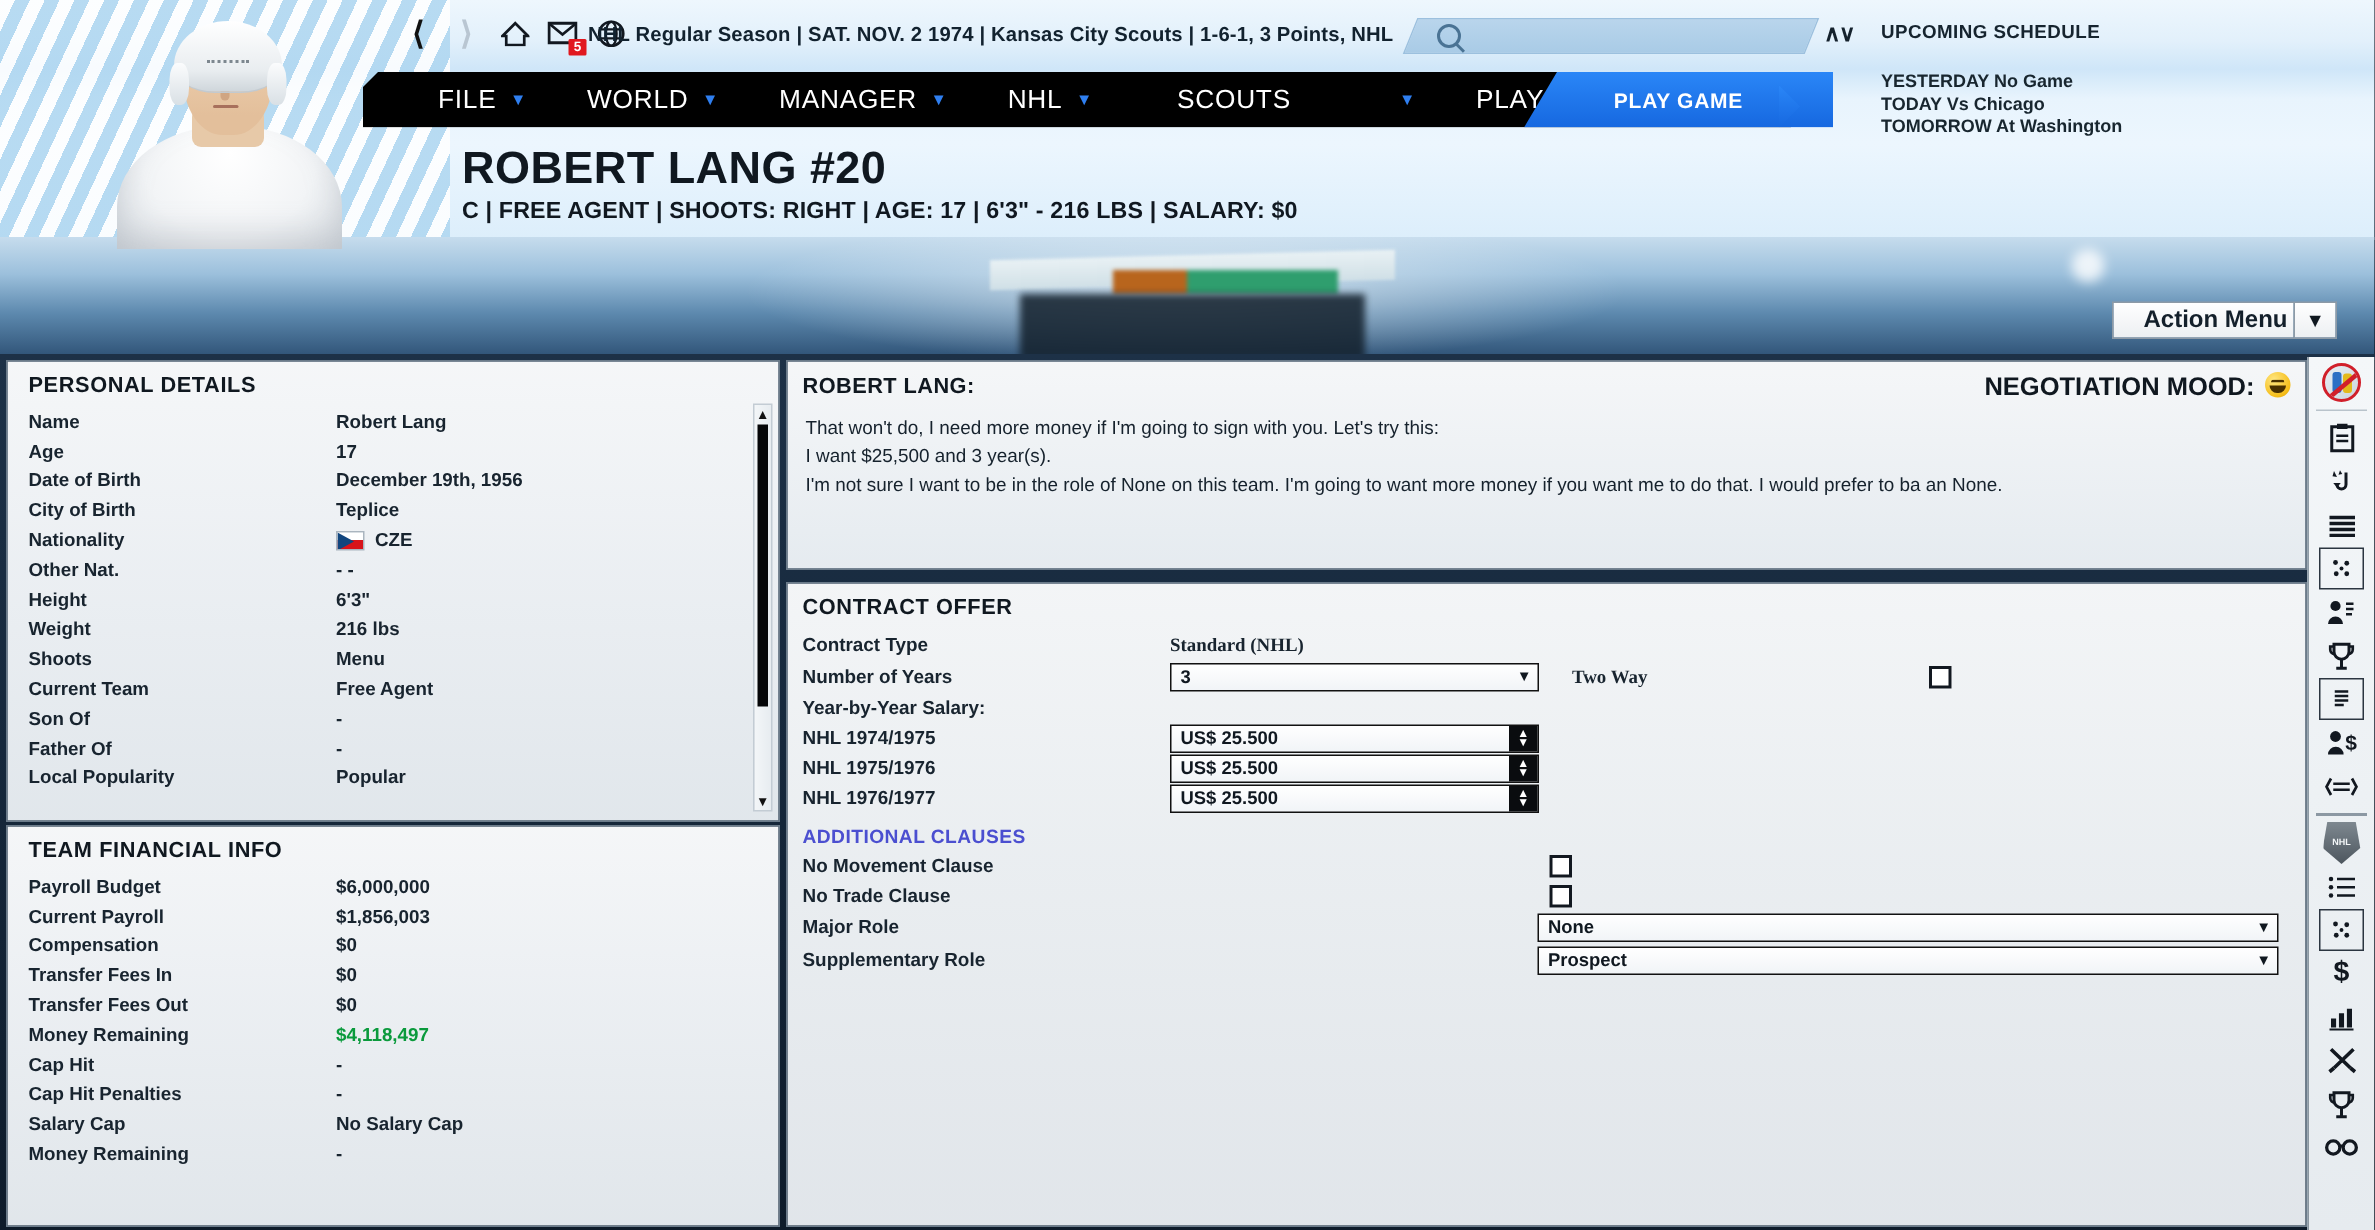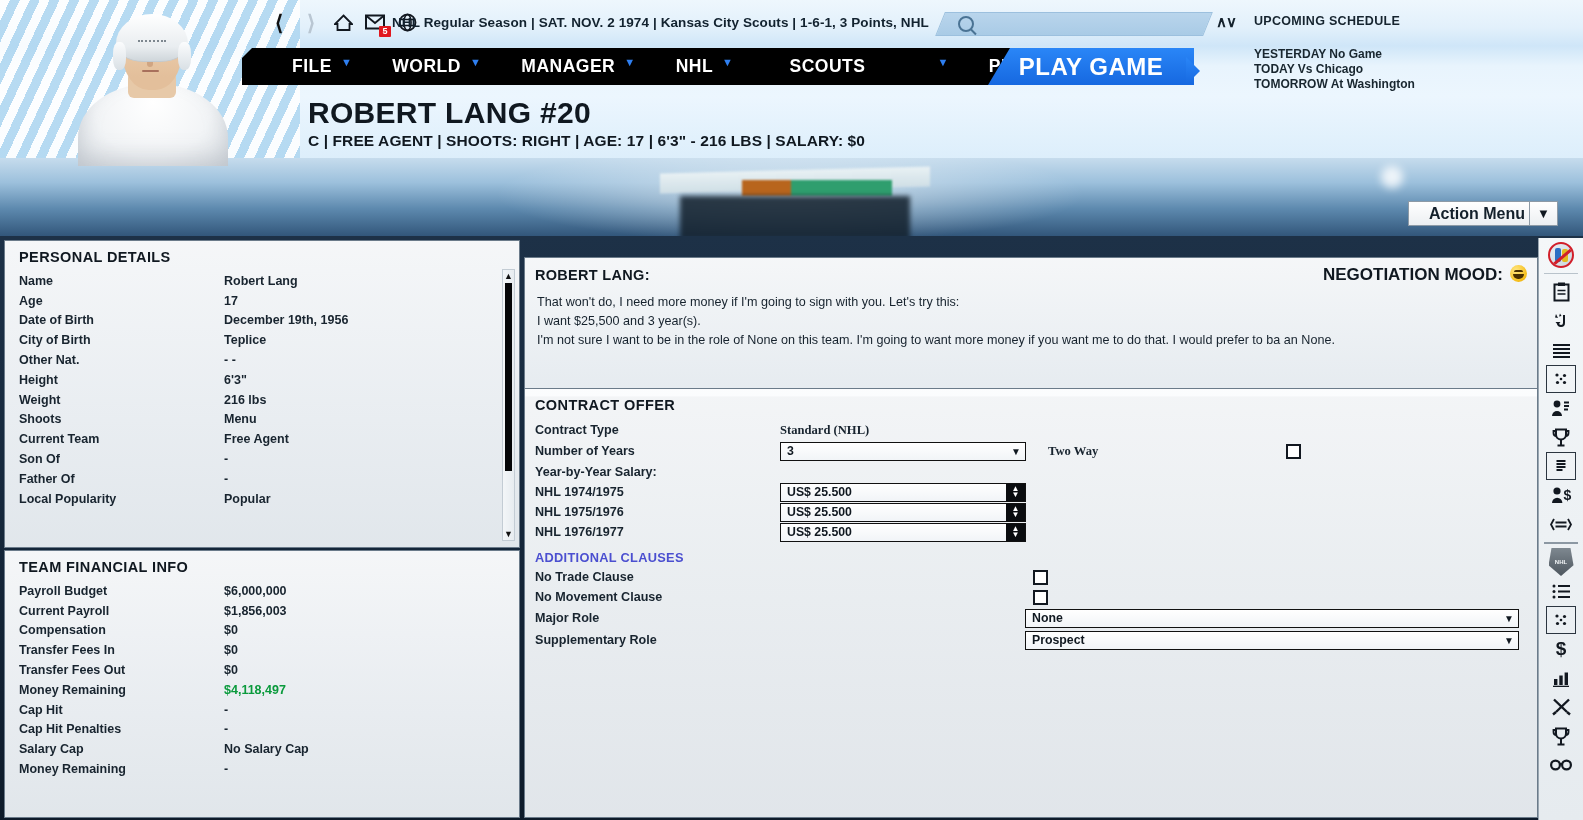--- a/index.html
+++ b/index.html
@@ -139,30 +139,30 @@
 
   
   .menubar {
     position:absolute; left:242px; top:48px; width:952px; height:37px;
     background:#000;
     clip-path: polygon(10px 0, 100% 0, 100% 100%, 0 100%, 0 10px);
     border-radius:2px 0 0 0;
   }
   .menubar .inner { display:flex; align-items:center; height:100%; padding-left:30px; gap:0; }
   .menu-item {
-    display:flex; gap:9px; color:#fff; font-weight:bold;
+    display:flex; align-items:center; gap:9px; color:#fff; font-weight:normal;
     font-size:17.5px; letter-spacing:.5px; cursor:pointer; padding:0 20px; white-space:nowrap;
   }
   .menu-item .caret { color:#2f7ff0; font-size:11px; }
   .playgame {
-    position:absolute; left:988px; top:48px; width:206px; height:37px;
+    position:absolute; left:1016px; top:48px; width:206px; height:37px;
     background:linear-gradient(180deg,#2a86f7 0%,#1668e0 100%);
     clip-path: polygon(22px 0, 100% 0, 100% 100%, 0 100%);
     display:flex; align-items:center; justify-content:center;
-    color:#fff; font-weight:bold; font-size:24px; letter-spacing:.5px; cursor:pointer;
+    color:#fff; font-weight:bold; font-size:14px; letter-spacing:.5px; cursor:pointer;
   }
   .menubar-shadow {
     position:absolute; left:1186px; top:57px; width:14px; height:28px;
     background:linear-gradient(180deg,#2a86f7,#1668e0);
     clip-path:polygon(0 0, 100% 50%, 0 100%);
   }
 
   
   .ptitle { position:absolute; left:308px; top:96px; }
   .ptitle .nm { font-size:30px; font-weight:bold; color:#101820; letter-spacing:.3px; line-height:34px;}
@@ -221,21 +221,21 @@
     position:absolute; left:0; width:100%; height:12px; display:flex; align-items:center; justify-content:center;
     font-size:9px; color:#111; cursor:pointer;
   }
   .vscroll .up { top:0; } .vscroll .dn { bottom:0; }
   .vscroll .thumb {
     position:absolute; left:2px; right:2px; top:13px; height:188px; background:#050608; cursor:pointer;
   }
 
   
   .dlg-panel {
-    position:absolute; left:524px; top:257px; width:1014px; height:140px;
+    position:absolute; left:524px; top:240px; width:1014px; height:140px;
     background:linear-gradient(180deg,rgba(252,253,254,.97),rgba(240,245,249,.95));
     border:1px solid #6b7b8a;
   }
   .dlg-head { display:flex; justify-content:space-between; align-items:center; padding:7px 10px 2px 10px; }
   .dlg-name { font-size:14.5px; font-weight:bold; color:#101820; letter-spacing:.3px;}
   .dlg-mood { font-size:17px; font-weight:bold; color:#101820; display:flex; align-items:flex-start; gap:7px;}
   .emoji {
     width:17px; height:17px; border-radius:50%;
     background:radial-gradient(circle at 35% 30%, #ffe680, #f5bd19 70%, #d89a05 100%);
     position:relative; flex:none;
@@ -441,20 +441,31 @@
         </div>
       <div class="row">
           <span class="k">Date of Birth</span>
           <span class="v">December 19th, 1956</span>
         </div>
       <div class="row">
           <span class="k">City of Birth</span>
           <span class="v">Teplice</span>
         </div>
       <div class="row">
+        <span class="k">Nationality</span>
+        <span class="v">
+          <span class="flag">
+              <span class="top"></span>
+              <span class="bot"></span>
+              <span class="tri"></span>
+            </span>
+          <span>CZE</span>
+        </span>
+      </div>
+      <div class="row">
           <span class="k">Other Nat.</span>
           <span class="v">-      -</span>
         </div>
       <div class="row">
           <span class="k">Height</span>
           <span class="v">6'3"</span>
         </div>
       <div class="row">
           <span class="k">Weight</span>
           <span class="v">216 lbs</span>
@@ -597,25 +608,25 @@
         <span class="btns">
             <span>▲</span>
             <span>▼</span>
           </span>
       </span>
     </div>
 
     <div class="clauses-title">ADDITIONAL CLAUSES</div>
 
     <div class="crow">
+      <span class="k" style="width:498px;">No Movement Clause</span>
+      <span class="cbox"></span>
+    </div>
+    <div class="crow">
       <span class="k" style="width:498px;">No Trade Clause</span>
-      <span class="cbox"></span>
-    </div>
-    <div class="crow">
-      <span class="k" style="width:498px;">No Movement Clause</span>
       <span class="cbox"></span>
     </div>
 
     <div class="crow" style="height:22px;">
       <span class="k" style="width:490px;">Major Role</span>
       <span class="sel" style="width:494px;">
         <span>None</span>
         <span class="cv">▼</span>
       </span>
     </div>

